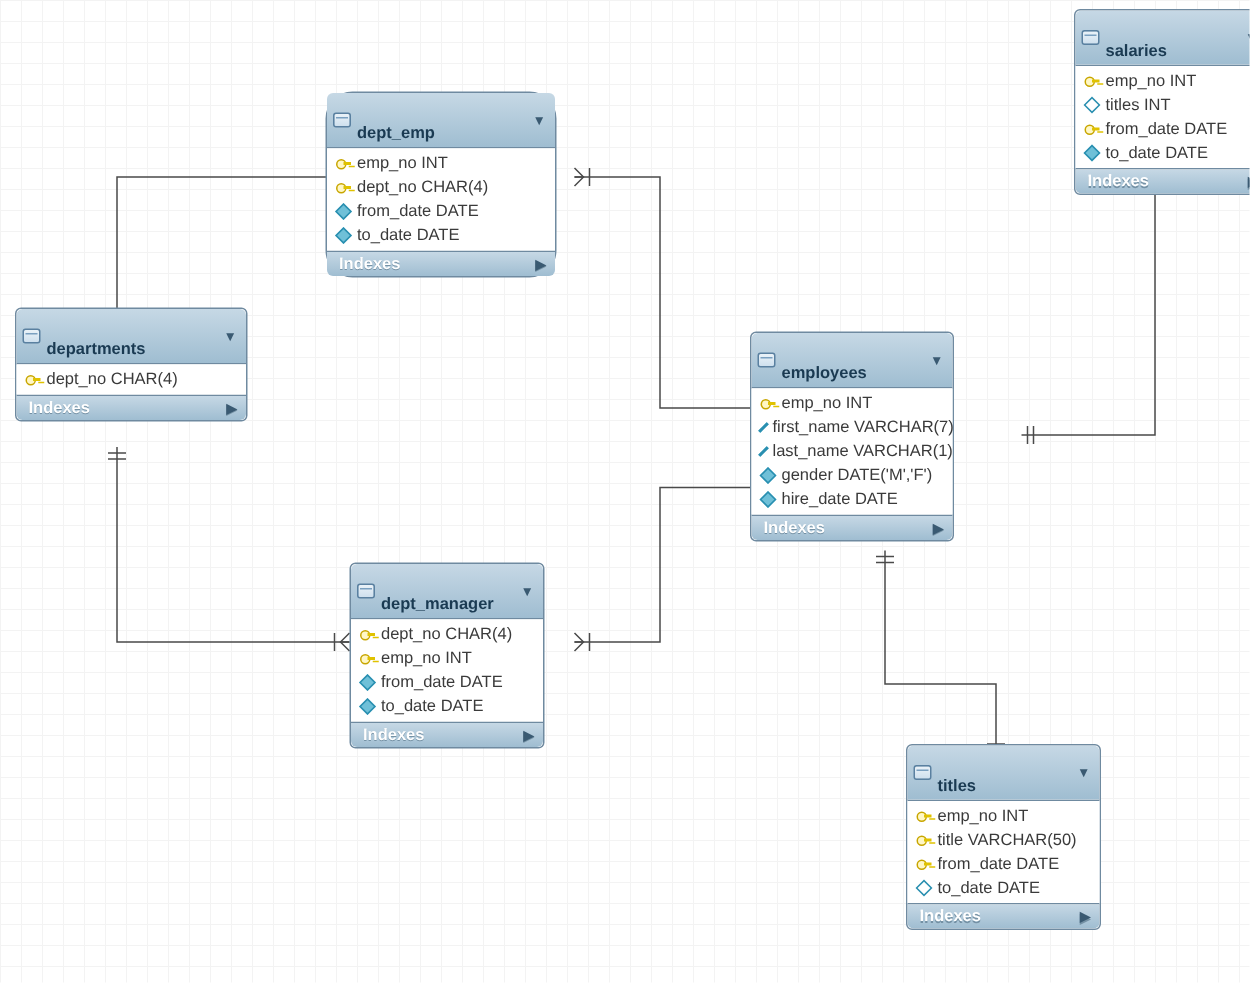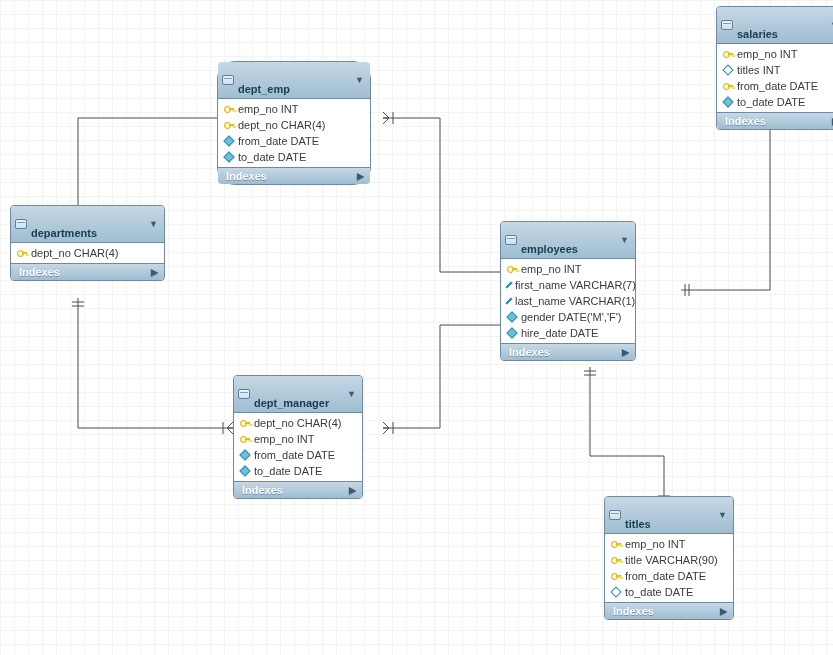--- a/index.html
+++ b/index.html
@@ -335,21 +335,21 @@
           <span class="title">titles</span>
           <span class="caret">▼</span>
         </div>
         <div class="cols">
           <div class="col">
             <span class="ico-key"></span>
             <span>emp_no INT</span>
           </div>
           <div class="col">
             <span class="ico-key"></span>
-            <span>title VARCHAR(90)</span>
+            <span>title VARCHAR(50)</span>
           </div>
           <div class="col">
             <span class="ico-key"></span>
             <span>from_date DATE</span>
           </div>
           <div class="col">
             <span class="ico-diamond hollow"></span>
             <span>to_date DATE</span>
           </div>
         </div>

